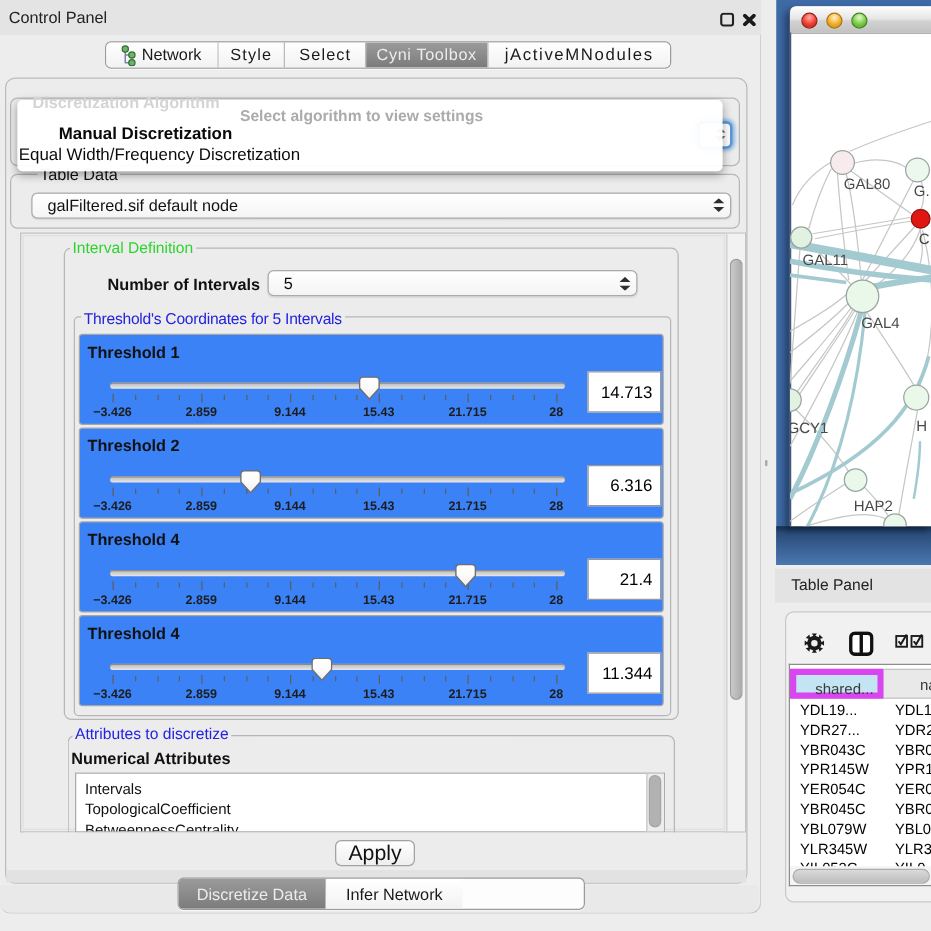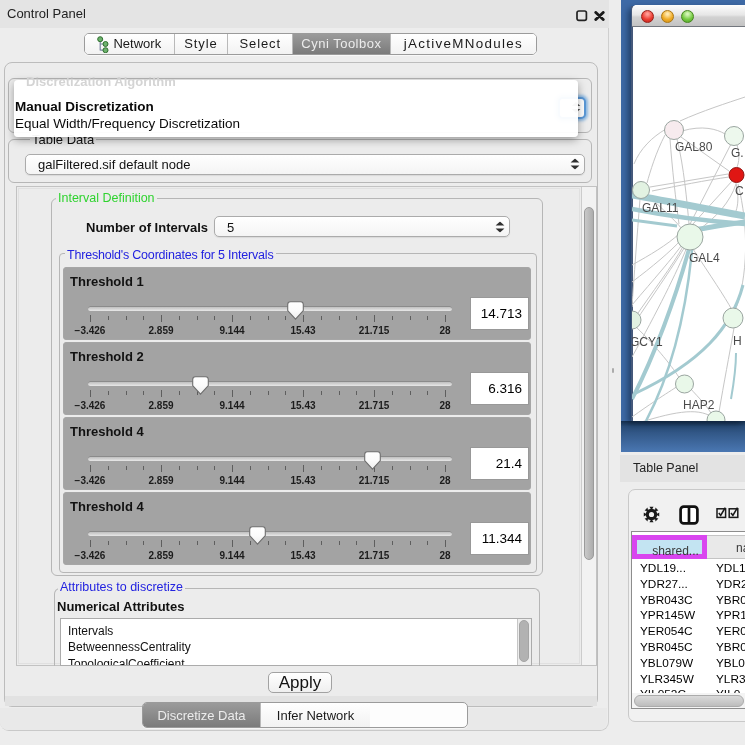--- a/index.html
+++ b/index.html
@@ -24,21 +24,21 @@
 .group { position:absolute; border:1px solid #b6b6b6; border-radius:6px; }
 .gtitle { position:absolute; font-size:13px; background:#ececec; padding:0 2px; white-space:nowrap; }
 
 .combo { position:absolute; background:linear-gradient(#ffffff,#f4f4f4); border:1px solid #ababab; border-radius:5px; box-shadow:0 1px 1px rgba(0,0,0,.08); }
 .combo .txt { position:absolute; left:12px; top:50%; transform:translateY(-50%); font-size:13px; color:#111; }
 .combo svg { position:absolute; right:4.5px; top:50%; transform:translateY(-50%); }
 
 .bold { font-weight:bold; }
 
 
-.thp { position:absolute; left:63px; width:468px; height:73px; border:1px solid #a6a6a6; border-radius:3px; background:#a3a3a3; }
+.thp { position:absolute; left:63px; width:468px; height:73px; border:1px solid #a6a6a6; border-radius:3px; background:#3b82f6; }
 .thp .lbl { position:absolute; left:6px; top:6px; font-size:13px; font-weight:bold; color:#111; }
 .thp .track { position:absolute; left:24px; top:38px; width:364px; height:5px; border-radius:2.5px; background:linear-gradient(#b5b5b5,#e8e8e8); box-shadow:inset 0 1px 0 #8b8b8b; }
 .thp .tick { position:absolute; width:1px; background:#5e5e5e; }
 .thp .tlabel { position:absolute; top:57px; font-size:10px; font-weight:bold; color:#1c1c1c; transform:translateX(-50%); }
 .thp .valbox { position:absolute; left:406px; top:29px; width:59px; height:33px; background:#fff; border:1px solid #989898; font-size:13.5px; color:#000; text-align:right; line-height:31px; padding-right:6px; }
 .thumb { position:absolute; top:33px; width:17px; height:19px; }
 
 
 #attrlist { left:60px; top:618px; width:472px; height:48px; background:#ffffff; border:1px solid #ababab; overflow:hidden; }
 #attrlist { padding-top:4px; } #attrlist div { font-size:12px; color:#111; margin-left:7px; line-height:16.4px; }
@@ -299,42 +299,43 @@
   </svg>
           <div class="valbox">11.344</div>
         </div>
       </div>
 
     <div class="group" style="left:54px;top:588px;width:486px;height:100px;border-bottom:none;"></div>
     <div class="gtitle" style="left:58px;top:580px;font-size:12.5px;color:#2222e0;">Attributes to discretize</div>
     <div class="abs bold" style="left:57px;top:599px;font-size:13px;color:#111;">Numerical Attributes</div>
     <div id="attrlist" class="abs">
       <div>Intervals</div>
+      <div>TopologicalCoefficient</div>
       <div>BetweennessCentrality</div>
-      <div>TopologicalCoefficient</div>
     </div>
 
     <div class="abs" style="left:517px;top:619px;width:14px;height:46px;background:#ededed;border-left:1px solid #c6c6c6;"></div>
     <div class="abs" style="left:519px;top:620px;width:10px;height:42px;background:#b2b2b2;border:1px solid #a5a5a5;border-radius:5px;"></div>
 
     <div class="abs" style="left:19px;top:666px;width:560px;height:29px;background:#ececec;"></div>
     <div class="abs" style="left:5px;top:696px;width:592px;height:10px;background:#e2e2e2;"></div>
     <div class="abs" style="left:0px;top:707.5px;width:607px;height:22.5px;background:#e9e9e9;border-radius:0 0 8px 8px;"></div>
 
     <div class="abs" style="left:268px;top:672px;width:64px;height:21px;background:linear-gradient(#ffffff,#efefef);border:1px solid #a2a2a2;border-radius:5px;font-size:17px;text-align:center;line-height:19px;color:#111;">Apply</div>
 
     <div class="seg abs" style="left:142px;top:702px;width:326px;height:26px;">
       <div class="s sel" style="width:118px;">Discretize Data</div>
       <div class="s" style="width:109px;">Infer Network</div>
     </div>
   </div>
 
   <div class="abs" style="left:14px;top:80px;width:564px;height:57px;background:rgba(255,255,255,0.96);border-radius:4px;box-shadow:0 3px 8px rgba(0,0,0,0.35);"></div>
   <div class="abs" style="left:26px;top:74px;font-size:13px;font-weight:600;color:#d4d4d4;">Discretization Algorithm</div>
-  <div class="abs bold" style="left:15px;top:99px;font-size:13.5px;color:#0a0a0a;">Manual Discretization</div>
+  <div class="abs" style="left:192px;top:86px;font-size:12.5px;font-weight:bold;color:#ababab;">Select algorithm to view settings</div>
+  <div class="abs bold" style="left:15px;top:99px;font-size:13.5px;color:#0a0a0a;padding-left:32px;">Manual Discretization</div>
   <div class="abs" style="left:15px;top:115.5px;font-size:13.5px;color:#0a0a0a;">Equal Width/Frequency Discretization</div>
 
   <div class="abs" style="left:612px;top:368px;width:2px;height:5px;background:#ababab;border-radius:1px;"></div>
 
   <div id="bluep" class="abs"></div>
   <div class="abs" style="left:621px;top:421px;width:124px;height:31px;background:linear-gradient(#16304e 0%,#2a4d79 18%,#4a77b2 100%);"></div>
   <div id="macwin" class="abs"></div>
   <div class="abs" style="left:631.2px;top:6px;width:1.6px;height:415px;background:#45597b;"></div>
   <div id="mactb" class="abs">
     <div class="tl" style="left:9px;background:radial-gradient(circle at 50% 28%,#ff9d96 8%,#ec3f34 55%,#ba2118);border:1px solid #97201a;"></div>

